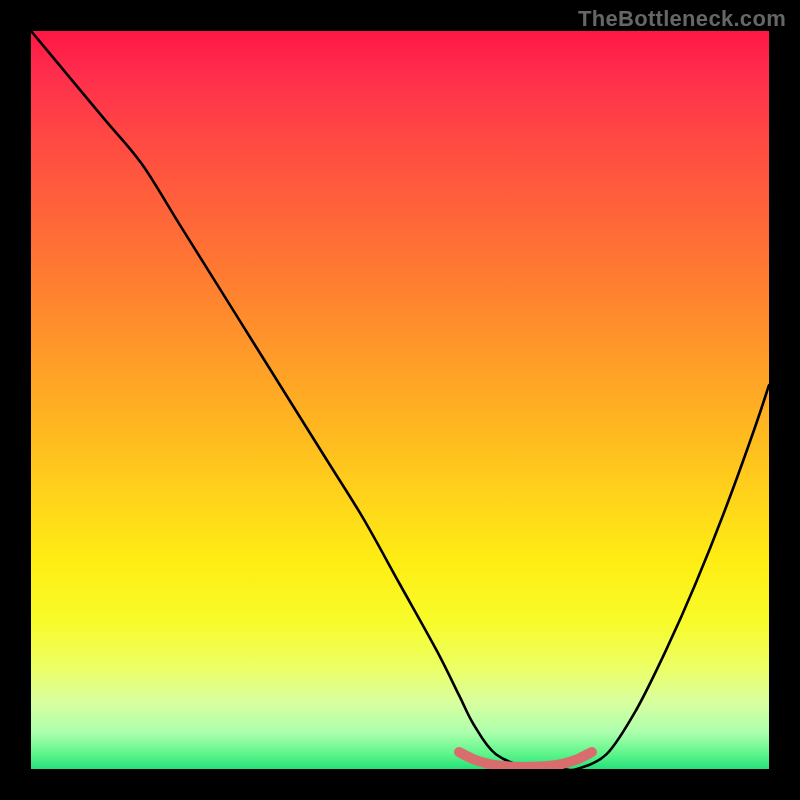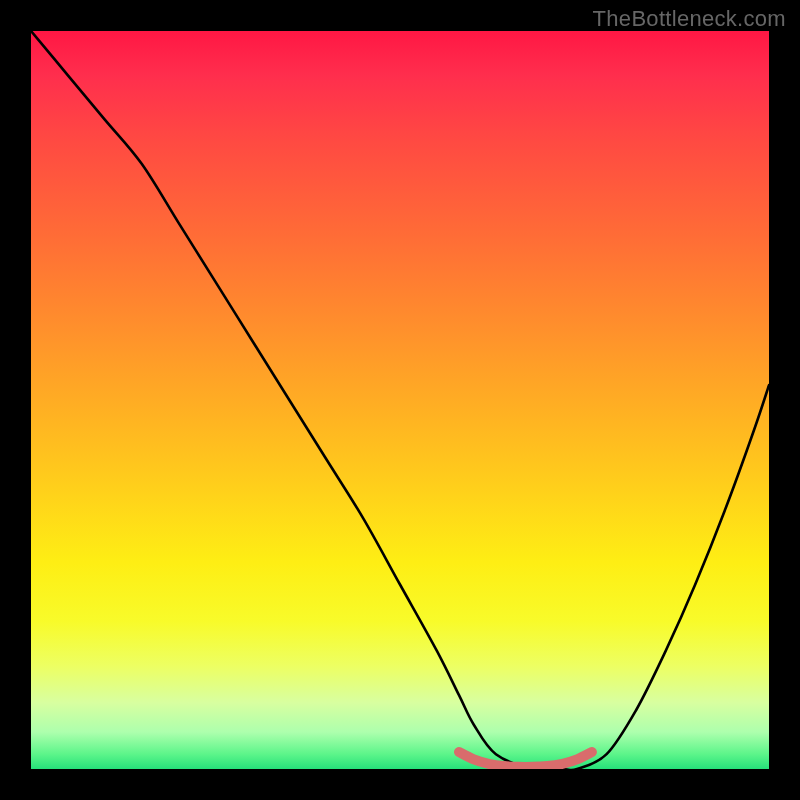--- a/index.html
+++ b/index.html
@@ -10,21 +10,21 @@
     height: 800px;
     overflow: hidden;
     font-family: Arial, Helvetica, sans-serif;
   }
   .watermark {
     position: absolute;
     top: 6px;
     right: 14px;
     color: #666666;
     font-size: 22px;
-    font-weight: normal;
+    font-weight: bold;
     letter-spacing: 0.3px;
     z-index: 10;
   }
   .frame {
     position: absolute;
     inset: 0;
     background: #000;
   }
   .plot {
     position: absolute;

